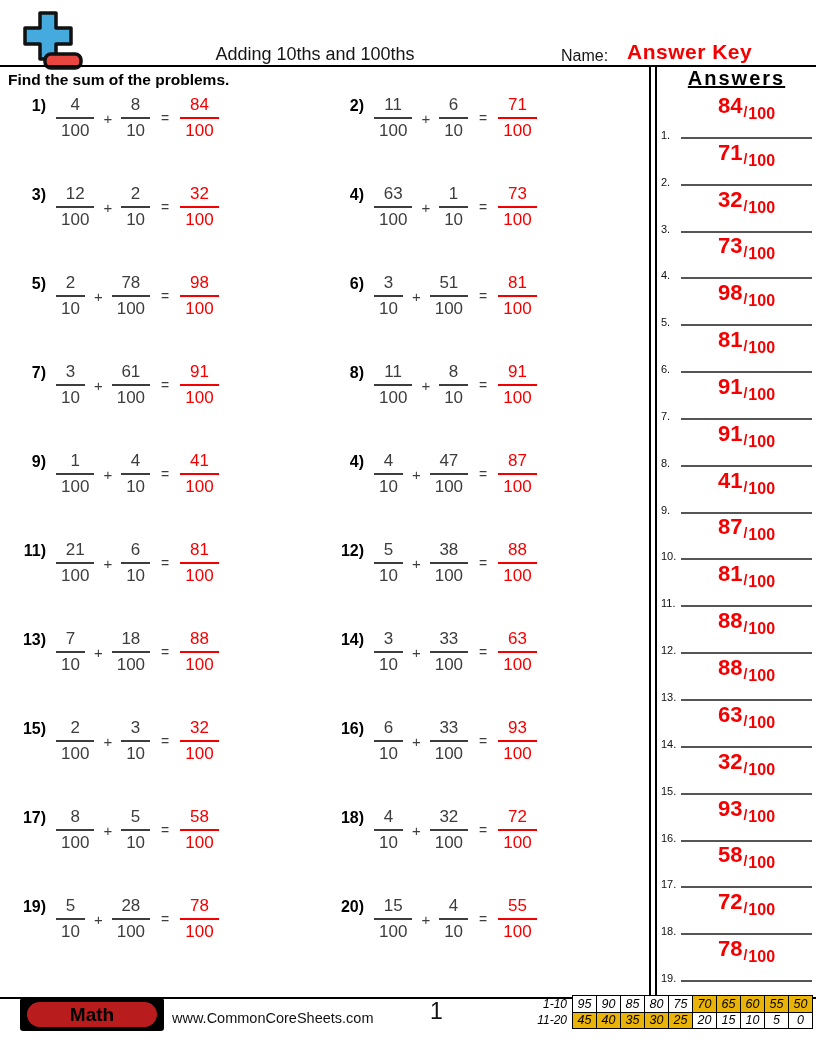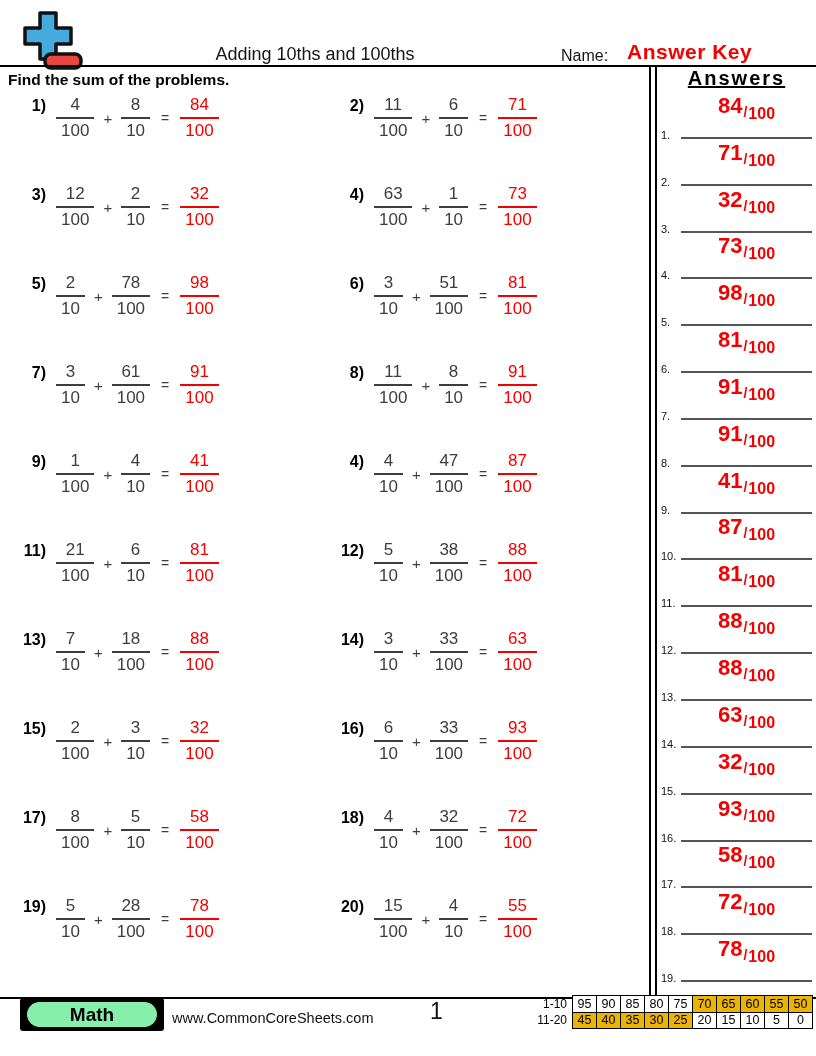--- a/index.html
+++ b/index.html
@@ -49,25 +49,25 @@
               text-align:center; white-space:nowrap; }
   .ans-frac { display:inline-block; line-height:1; padding-bottom:15px; }
   .afn { font-size:22px; font-weight:bold; color:#f40000; vertical-align:6px; }
   .aslash { font-size:14px; font-weight:bold; color:#f40000; vertical-align:2px; margin:0 1px; }
   .afd { font-size:16px; font-weight:bold; color:#f40000; }
 
   
   .footer { position:absolute; left:0; top:995px; width:816px; height:50px; }
   .footer-rule { position:absolute; top:2px; left:0; width:100%; height:2px; background:#000; }
   .math-badge { position:absolute; left:20px; top:3px; width:144px; height:33px; background:#000; border-radius:3px; }
-  .math-pill { position:absolute; left:7px; top:4px; right:7px; bottom:4px; background:#86efac; border-radius:14px;
+  .math-pill { position:absolute; left:7px; top:4px; right:7px; bottom:4px; background:#b91c1c; border-radius:14px;
                display:flex; align-items:center; justify-content:center; font-size:19px; font-weight:bold; color:#000; }
   .website { position:absolute; left:172px; top:15px; font-size:14.5px; color:#111; }
   .page-num { position:absolute; left:430px; top:3px; font-size:23px; color:#111; }
-  .score { position:absolute; right:3px; top:0; border-collapse:collapse; }
+  .score { position:absolute; right:3px; top:0; border-collapse:collapse;font-style:italic; }
   .score td { font-size:12.5px; height:15.5px; text-align:center; padding:0; color:#000; }
   .score .lbl { border:none; padding-right:5px; font-size:12px; text-align:right; }
   .score .cell { border:1.5px solid #000; width:23px; background:#fff; }
   .score .hl { background:#eab308; }
 </style>
 </head>
 <body>
 
 <div class="page">
 

